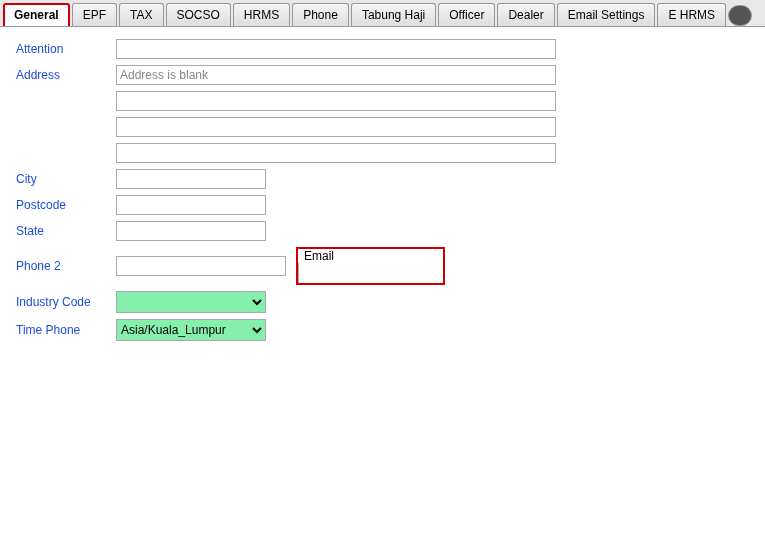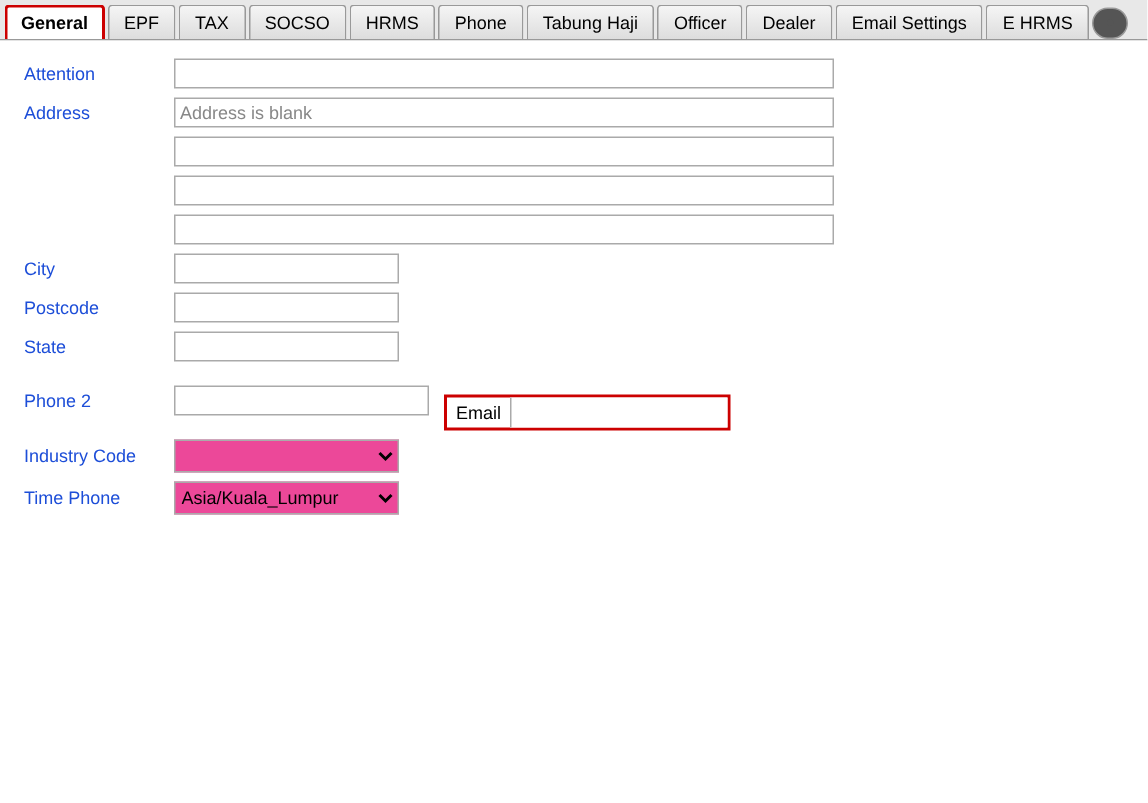--- a/index.html
+++ b/index.html
@@ -93,23 +93,21 @@
       width: 150px;
     }
 
     .address-placeholder {
       color: #888;
     }
 
     .email-box {
       border: 2px solid #cc0000;
       display: flex;
-      flex-direction: row;
-      align-items: center;
-      margin-top: 16px;
+      flex-direction: column;
     }
 
     .email-label-inner {
       padding: 0 6px;
       font-size: 12px;
       color: #000;
       white-space: nowrap;
     }
 
     .email-input {
@@ -119,21 +117,21 @@
       width: 145px;
       font-size: 12px;
       padding: 1px 3px;
       outline: none;
     }
 
     .select-field {
       height: 22px;
       font-size: 12px;
       border: 1px solid #aaa;
-      background: #ec4899;
+      background: #86efac;
     }
   </style>
 </head>
 <body>
 
 <div class="tabs-bar">
 <div class="tab active">General</div>
     <div class="tab">EPF</div>
     <div class="tab">TAX</div>
     <div class="tab">SOCSO</div>

